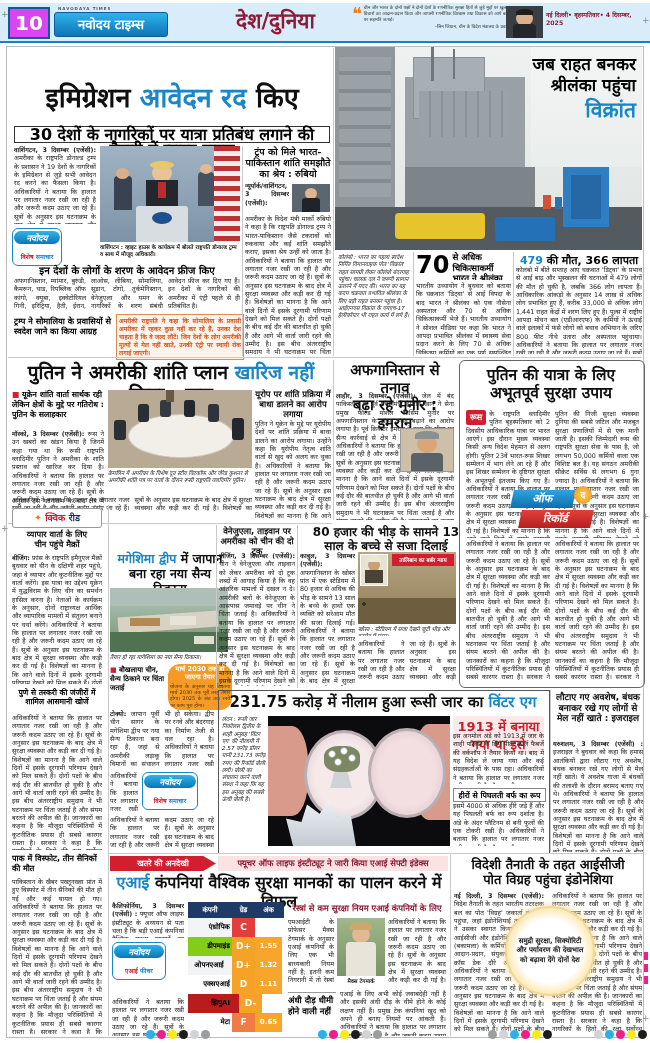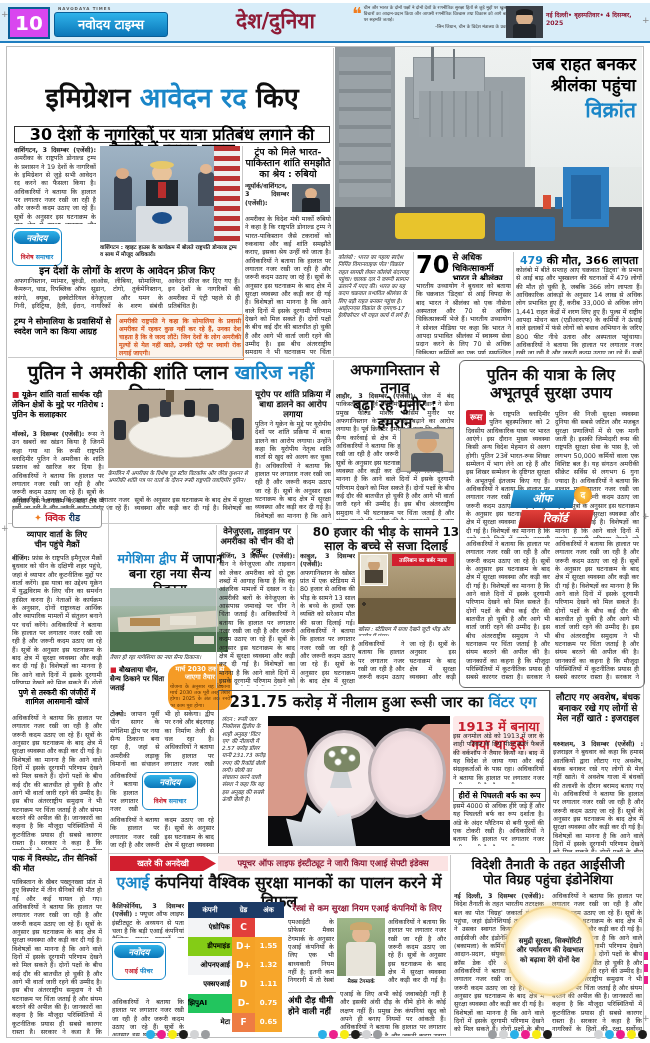--- a/index.html
+++ b/index.html
@@ -329,27 +329,27 @@
   <div style="background:#1d3b66;color:#fff;font-weight:bold;height:16px;line-height:16px">
     <span class="tcell ctr" style="width:44px">कंपनी</span><span class="tcell ctr" style="width:23px">ग्रेड</span><span class="tcell ctr" style="width:27px">अंक</span>
   </div>
   <div style="height:19px;line-height:19px">
     <span class="tcell b" style="width:42px;text-align:right;padding-right:2px;background:#f3f4f6">एंथ्रोपिक</span><span class="tcell gr gr-red" style="width:23px;font-size:9px">C</span><span class="tcell score" style="width:34px">2.13</span>
   </div>
   <div style="height:19px;line-height:19px">
     <span class="tcell b" style="width:42px;text-align:right;padding-right:2px;background:#84cc16">डीपमाइंड</span><span class="tcell gr gr-or" style="width:23px;font-size:9px">D+</span><span class="tcell score" style="width:27px">1.55</span>
   </div>
   <div style="height:19px;line-height:19px">
-    <span class="tcell b" style="width:42px;text-align:right;padding-right:2px;background:#f3f4f6">ओपनएआई</span><span class="tcell gr gr-or" style="width:23px;font-size:9px">D+</span><span class="tcell score" style="width:27px">1.32</span>
+    <span class="tcell b" style="width:42px;text-align:center;padding-right:2px;background:#f3f4f6">ओपनएआई</span><span class="tcell gr gr-or" style="width:23px;font-size:9px">D+</span><span class="tcell score" style="width:27px">1.32</span>
   </div>
   <div style="height:19px;line-height:19px">
     <span class="tcell b" style="width:42px;text-align:right;padding-right:2px;background:#fff">एक्सएआई</span><span class="tcell gr gr-or" style="width:23px;font-size:9px">D</span><span class="tcell score" style="width:27px">1.11</span>
   </div>
   <div style="height:19px;line-height:19px">
-    <span class="tcell b" style="width:42px;padding-right:2px;background:#22c55e">झिपुAI</span><span class="tcell gr gr-or" style="width:23px;font-size:9px">D-</span><span class="tcell score" style="width:27px">0.75</span>
+    <span class="tcell b" style="width:42px;text-align:right;padding-right:9px;background:#b91c1c">झिपुAI</span><span class="tcell gr gr-or" style="width:23px;font-size:9px">D-</span><span class="tcell score" style="width:27px">0.75</span>
   </div>
   <div style="height:19px;line-height:19px">
     <span class="tcell b" style="width:42px;text-align:right;padding-right:2px;background:#fff">मेटा</span><span class="tcell gr gr-f" style="width:23px;font-size:9px">F</span><span class="tcell score" style="width:27px">0.65</span>
   </div>
 </div>
 
 <div class="abs" style="left:288px;top:902px;width:158px;font-size:8.4px;font-weight:bold;color:#8e1b36;text-align:center">रेस्त्रां से कम सुरक्षा नियम एआई कंपनियों के लिए</div>
 <div class="abs bt" style="left:288px;top:918px;width:46px;height:66px">एमआईटी के प्रोफेसर मैक्स टेगमार्क के अनुसार एआई कंपनियों के लिए एक भी बाध्यकारी नियम नहीं है; इतनी कम निगरानी में तो रेस्त्रां जैसे कारोबार भी नहीं चलते। </div>
 <div class="photo" style="left:337px;top:918px;width:48px;height:58px;background:linear-gradient(#9fb789,#7a9368)">
   <div style="position:absolute;left:15px;top:8px;width:18px;height:17px;border-radius:50%;background:#e3b894"></div>

